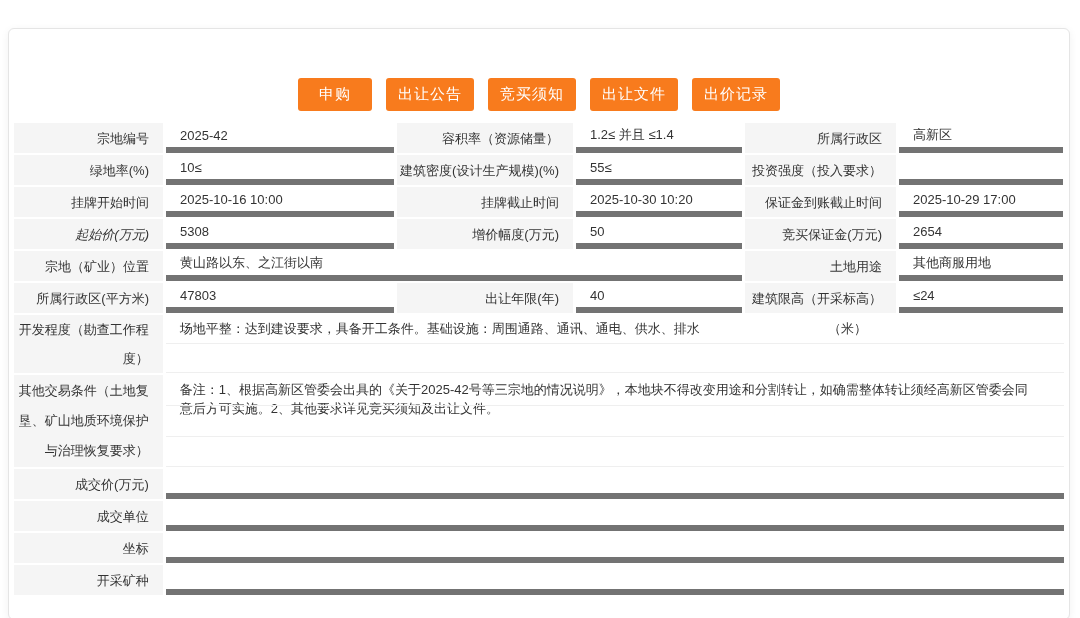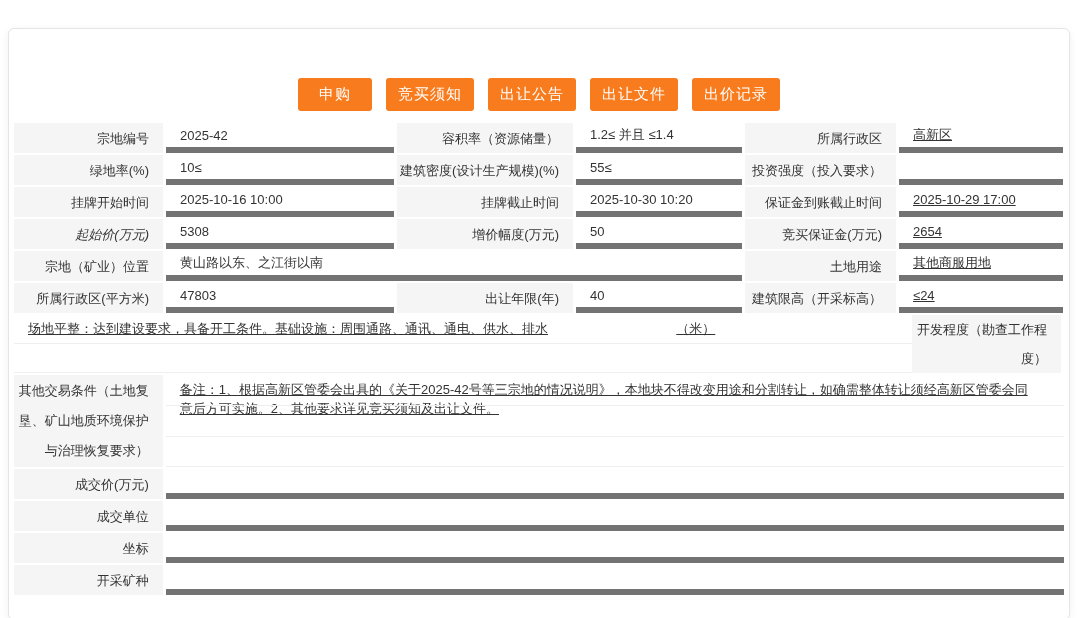--- a/index.html
+++ b/index.html
@@ -15,21 +15,21 @@
   }
   .btn-bar{display:flex;justify-content:center;gap:14px;padding-top:49px;}
   .btn{
     height:33px;min-width:74px;padding:0 12px;box-sizing:border-box;
     background:#F87B1D;color:#fff;border:none;border-radius:3px;
     font-size:15px;font-family:inherit;cursor:pointer;letter-spacing:1px;
   }
   .grid{margin:12px 5px 0 5px;}
   .row{display:flex;margin-bottom:2px;}
   .cell{box-sizing:border-box;margin-right:3px;display:flex;align-items:center;font-size:13px;}
-  .cell.last{margin-right:0;text-decoration:underline;}
+  .cell.last{margin-right:0;}
   .label{
     background:#f5f5f5;justify-content:flex-end;text-align:right;
     padding:0 14px 0 2px;line-height:29px;color:#333;
   }
   .value{padding-left:14px;border-bottom:6px solid #737373;color:#333;}
   .h1{height:30px;}
   .subcol{display:flex;flex-direction:column;margin-right:0;}
   .subrow{
     box-sizing:border-box;height:29px;width:100%;display:flex;align-items:center;
     border-bottom:1px solid #efefef;font-size:13px;
@@ -45,22 +45,22 @@
     padding:5px 30px 0 14px;font-size:13px;line-height:19px;color:#333;
   }
   .hairline{position:absolute;left:0;right:0;height:1px;background:#efefef;}
 </style>
 </head>
 <body>
 
 <div class="card">
   <div class="btn-bar" id="btnbar">
       <button class="btn">申购</button>
+      <button class="btn">出让公告</button>
       <button class="btn">竞买须知</button>
-      <button class="btn">出让公告</button>
       <button class="btn">出让文件</button>
       <button class="btn">出价记录</button>
     </div>
   <div class="grid" id="grid">
       <div class="row">
         <div class="cell label h1" style="width: 149px;">宗地编号</div>
         <div class="cell value h1" style="width: 228px;">2025-42</div>
         <div class="cell label h1" style="width: 176px;">容积率（资源储量）</div>
         <div class="cell value h1" style="width: 166px;">1.2≤ 并且 ≤1.4</div>
         <div class="cell label h1" style="width: 151px;">所属行政区</div>
@@ -98,29 +98,29 @@
       </div>
       <div class="row">
         <div class="cell label h1" style="width: 149px;">所属行政区(平方米)</div>
         <div class="cell value h1" style="width: 228px;">47803</div>
         <div class="cell label h1" style="width: 176px;">出让年限(年)</div>
         <div class="cell value h1" style="width: 166px;">40</div>
         <div class="cell label h1" style="width: 151px;">建筑限高（开采标高）</div>
         <div class="cell value h1 last" style="width: 164px;">≤24</div>
       </div>
       <div class="row">
+        <div class="cell label" style="width: 149px; height: 58px;">开发程度（勘查工作程度）</div>
         <div class="cell subcol last" style="width: 900px;">
           <div class="subrow">
             <div class="txt">场地平整：达到建设要求，具备开工条件。基础设施：周围通路、通讯、通电、供水、排水</div>
             <div class="unit">（米）</div>
             <div class="spacer"></div>
           </div>
           <div class="subrow"></div>
         </div>
-        <div class="cell label" style="width: 149px; height: 58px;">开发程度（勘查工作程度）</div>
       </div>
       <div class="row">
         <div class="cell label" style="width: 149px; height: 92px; line-height: 30px;">其他交易条件（土地复垦、矿山地质环境保护与治理恢复要求）</div>
         <div class="cell notewrap last" style="width: 900px; align-items: flex-start;">
           <div class="notetext">备注：1、根据高新区管委会出具的《关于2025-42号等三宗地的情况说明》，本地块不得改变用途和分割转让，如确需整体转让须经高新区管委会同意后方可实施。2、其他要求详见竞买须知及出让文件。</div>
           <div class="hairline" style="top: 30px;"></div>
           <div class="hairline" style="top: 61px;"></div>
         </div>
       </div>
       <div class="row">

